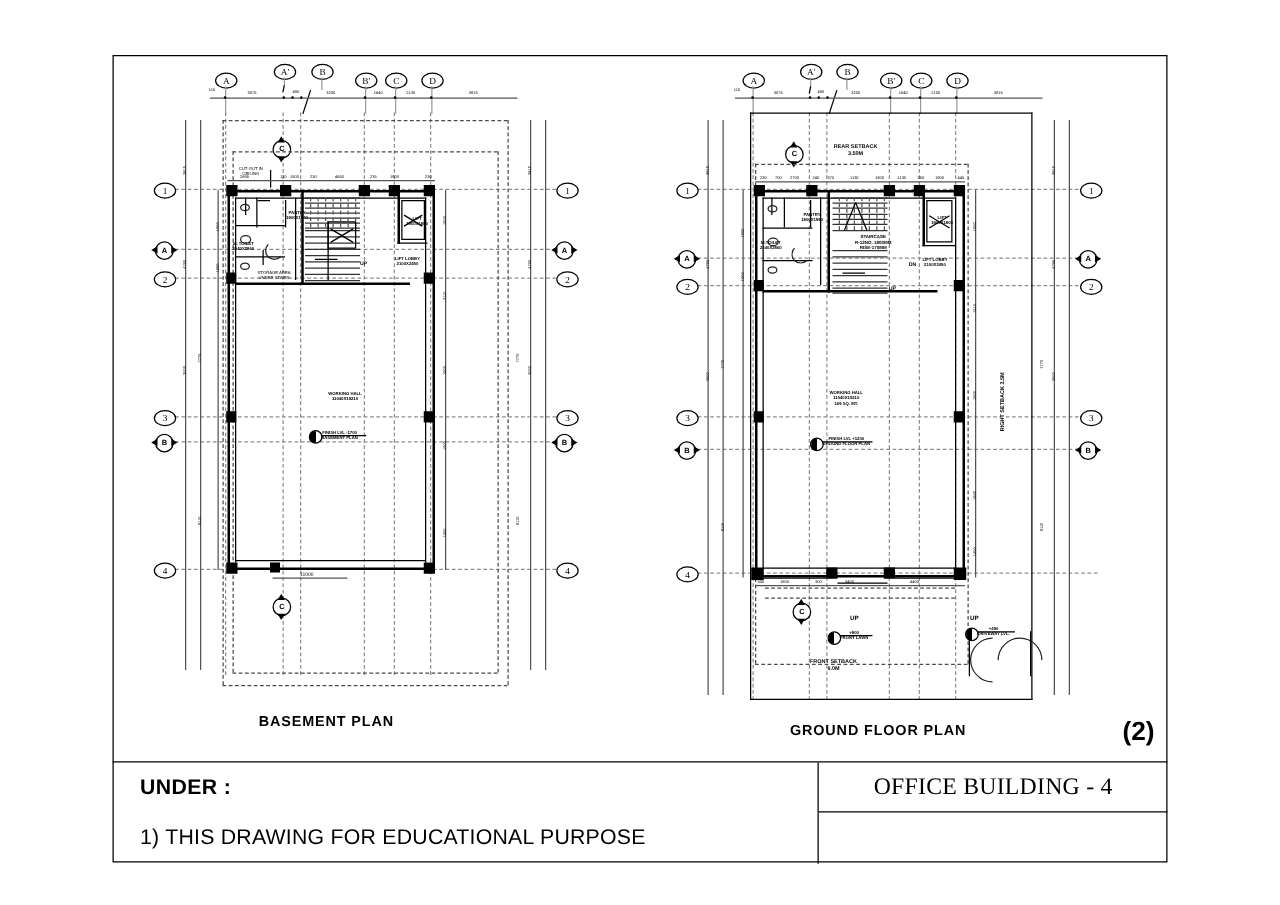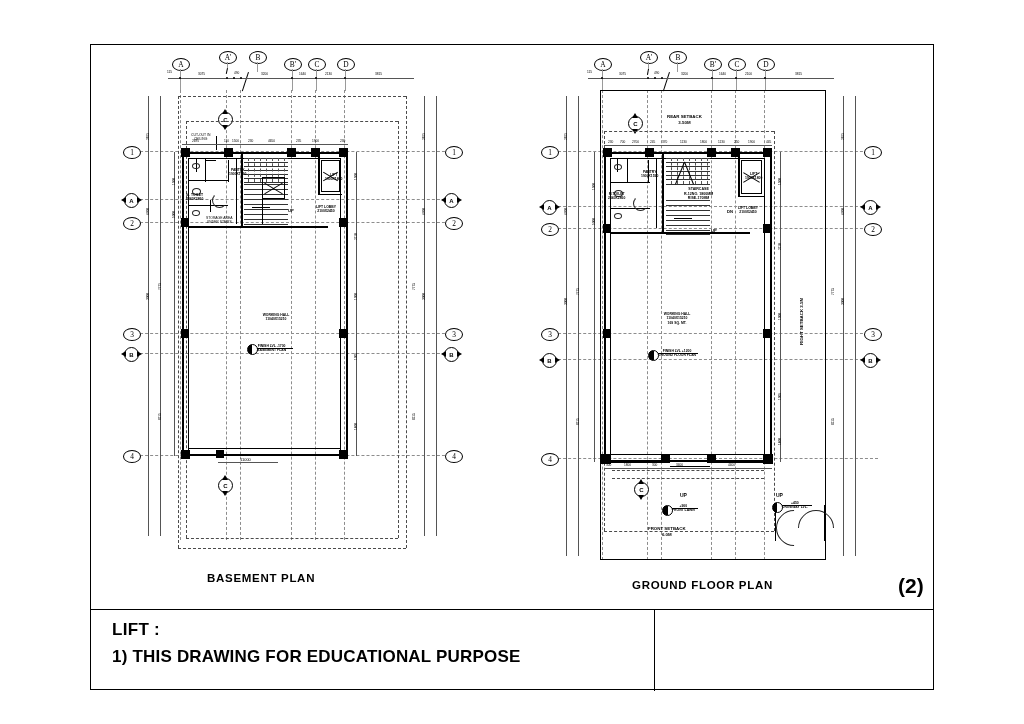--- a/index.html
+++ b/index.html
@@ -7,21 +7,21 @@
   body{width:1024px;height:724px;font-family:"Liberation Sans",sans-serif;color:#000;overflow:hidden;}
   #sheet{position:absolute;left:0;top:0;width:1024px;height:724px;background:#fff;}
 
   
   .frame{position:absolute;left:90px;top:44px;width:844px;height:646px;border:1.6px solid #000;box-sizing:border-box;}
 
   
   .titleblock{position:absolute;left:90px;top:609px;width:844px;height:81px;border-top:1.6px solid #000;box-sizing:border-box;}
   .tb-note{position:absolute;left:0;top:0;width:565px;height:81px;box-sizing:border-box;border-right:1.6px solid #000;padding:10px 0 0 22px;}
   .tb-note .l1{font-weight:bold;font-size:17px;letter-spacing:.3px;}
-  .tb-note .l2{font-weight:bold;font-size:17px;letter-spacing:.2px;margin-top:7px;}
+  .tb-note .l2{font-weight:normal;font-size:17px;letter-spacing:.2px;margin-top:20px;}
   .tb-right{position:absolute;left:565px;top:0;width:279px;height:81px;}
   .tb-proj{height:40px;box-sizing:border-box;border-bottom:1.6px solid #000;display:flex;align-items:center;justify-content:center;
            font-family:"Liberation Serif",serif;font-size:19px;letter-spacing:.2px;}
   .tb-web{height:41px;display:flex;align-items:center;justify-content:center;font-weight:bold;font-size:18px;letter-spacing:.2px;}
 
   .sheetno{position:absolute;left:898px;top:574px;font-weight:bold;font-size:21px;}
 
   
   .plantitle{position:absolute;font-size:11.5px;font-weight:bold;letter-spacing:.7px;}
 
@@ -636,20 +636,21 @@
     <div class="dim v" style="left:592px;top:190px;">1500</div>
     <div class="dim v" style="left:592px;top:225px;">1000</div>
 
     <div class="plantitle" style="left:632px;top:579px;">GROUND FLOOR PLAN</div>
   </div>
 
   <div class="sheetno">(2)</div>
 
   <div class="titleblock">
     <div class="tb-note">
-      <div class="l1">LIFT :</div>
+      <div class="l1">UNDER :</div>
       <div class="l2">1) THIS DRAWING FOR EDUCATIONAL PURPOSE</div>
     </div>
     <div class="tb-right">
+      <div class="tb-proj">OFFICE BUILDING - 4</div>
     </div>
   </div>
 
 </div>
 
 </body></html>

